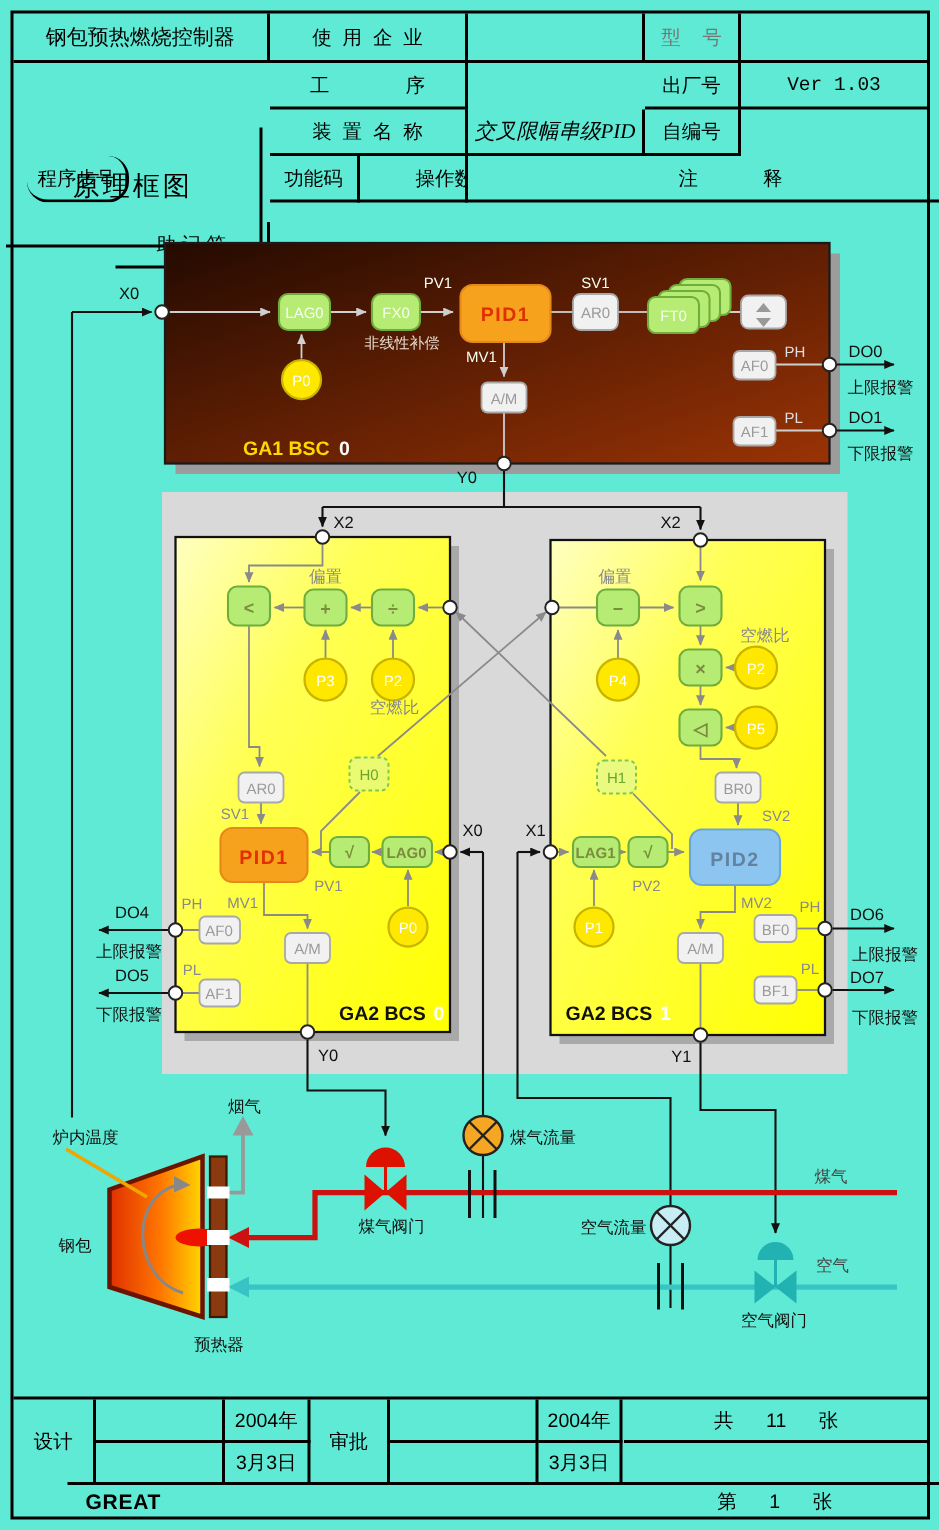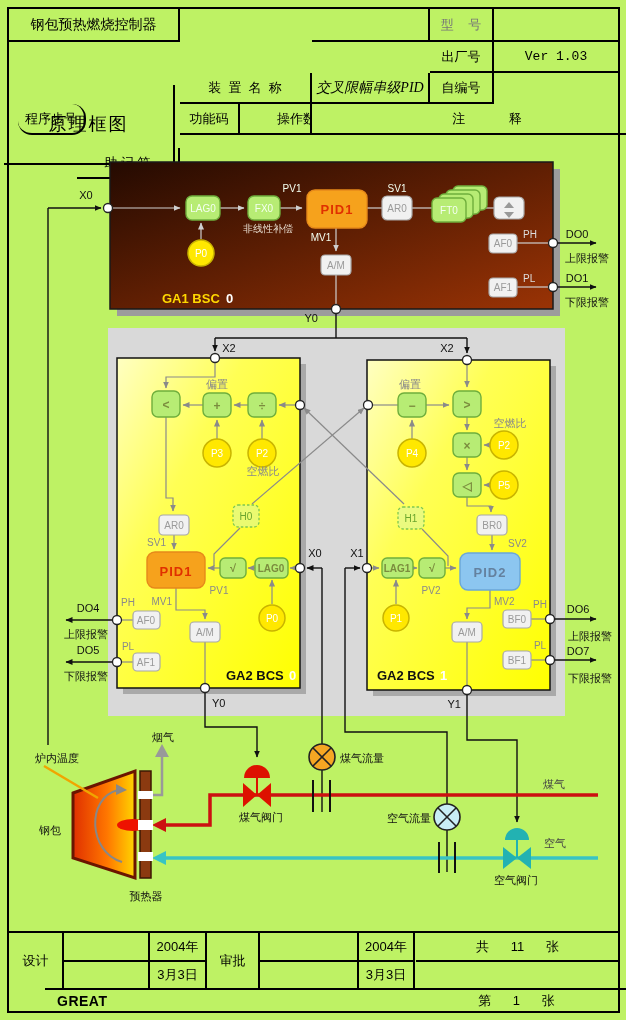--- a/index.html
+++ b/index.html
@@ -1,16 +1,16 @@
 <!DOCTYPE html>
 <html style="--c-block-green: #b7ec74; --c-block-green-border: #6fae3c; --c-pid-orange: #f6a21c; --c-pid-blue: #8cc6f0; --c-param-yellow: #ffe800; --c-box-yellow: #ffff2e; --c-panel-gray: #d9d9d9; --c-dark-block-top: #240a01; --c-dark-block-bottom: #9a3305; --c-gas-pipe-red: #cc1111; --c-air-pipe-cyan: #38c4c4; --c-valve-red: #dd1100; --c-valve-teal: #22b2b2; --c-meter-orange: #f5a623; --c-meter-cyan: #c8eef5; --c-tag-yellow: #ffd800;"><head>
 <meta charset="utf-8">
 <style>
   html,body{margin:0;padding:0;background:#fff;}
-  .page{position:relative;width:626px;height:1020px;background:#bef264;overflow:hidden;
+  .page{position:relative;width:626px;height:1020px;background:#5eead4;overflow:hidden;
         font-family:"Liberation Sans",sans-serif;color:#000;text-align:right;}
   .frame{position:absolute;left:7px;top:7px;width:613px;height:1006px;border:2px solid #000;box-sizing:border-box;}
   .cell{position:absolute;box-sizing:border-box;display:flex;align-items:center;justify-content:center;
         font-size:13px;white-space:pre;overflow:hidden;}
   .br{border-right:2px solid #000;} .bb{border-bottom:2px solid #000;}
   .f14{font-size:14px;} .f18{font-size:18px;letter-spacing:2px;}
   .ital{font-family:"Liberation Serif",serif;font-style:italic;font-size:14px;}
   .ser{font-family:Liberation Mono, monospace;font-size:13px;}
   .hrline{position:absolute;background:#000;}
   .brand{position:absolute;box-sizing:border-box;display:flex;align-items:center;
@@ -34,25 +34,27 @@
   .wB{stroke:#111;stroke-width:1.4;fill:none;}
   .orif{stroke:#111;stroke-width:2;}
 </style>
 </head>
 <body>
 
 <div class="page">
   <div class="frame"></div>
 
   <div class="cell br bb f14" style="left:9px;top:9px;width:171px;height:33px;">钢包预热燃烧控制器</div>
+  <div class="cell br bb" style="left:180px;top:9px;width:132px;height:33px;">使  用  企  业</div>
   <div class="cell br bb" style="left:312px;top:9px;width:118px;height:33px;"></div>
   <div class="cell br bb" style="left:430px;top:9px;width:64px;height:33px;color:#777;">型    号</div>
   <div class="cell bb" style="left:494px;top:9px;width:124px;height:33px;"></div>
 
   <div class="cell br bb f18" style="left:4px;top:42px;width:171px;height:80px;margin-top:43px;">原理框图</div>
+  <div class="cell br bb" style="left:180px;top:42px;width:132px;height:31px;">工              序</div>
   <div class="cell br bb" style="left:430px;top:42px;width:64px;height:31px;">出厂号</div>
   <div class="cell bb ser" style="left:494px;top:42px;width:124px;height:31px;">Ver 1.03</div>
 
   <div class="cell br bb" style="left:180px;top:73px;width:132px;height:31px;">装  置  名  称</div>
   <div class="cell br bb ital" style="left:312px;top:73px;width:118px;height:31px;">交叉限幅串级PID</div>
   <div class="cell br bb" style="left:430px;top:73px;width:64px;height:31px;">自编号</div>
 
   <div class="cell br bb" style="left:18px;top:104px;width:68px;height:31px;border-radius:14px;">程序步号</div>
   <div class="cell br bb" style="left:77px;top:104px;width:103px;height:31px;margin-top:44px;">助 记 符</div>
   <div class="cell br bb" style="left:180px;top:104px;width:60px;height:31px;">功能码</div>

